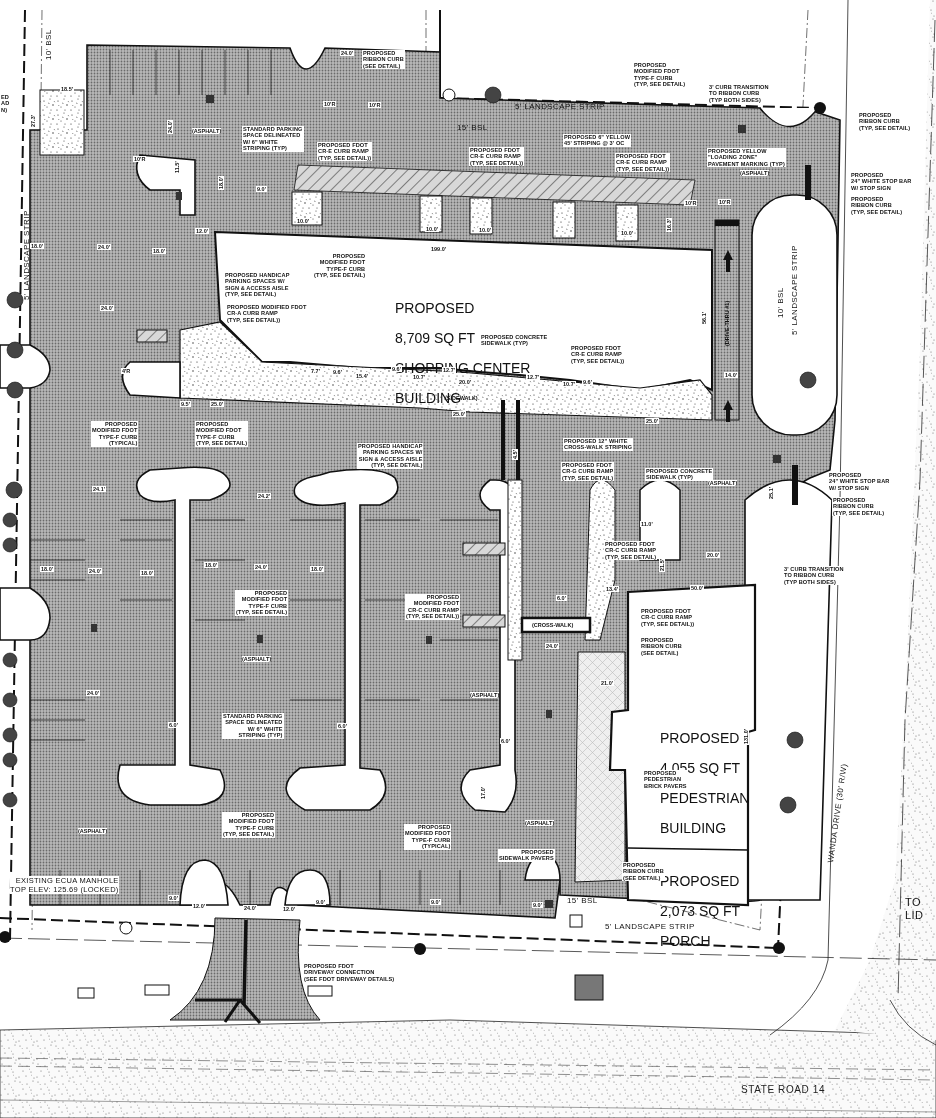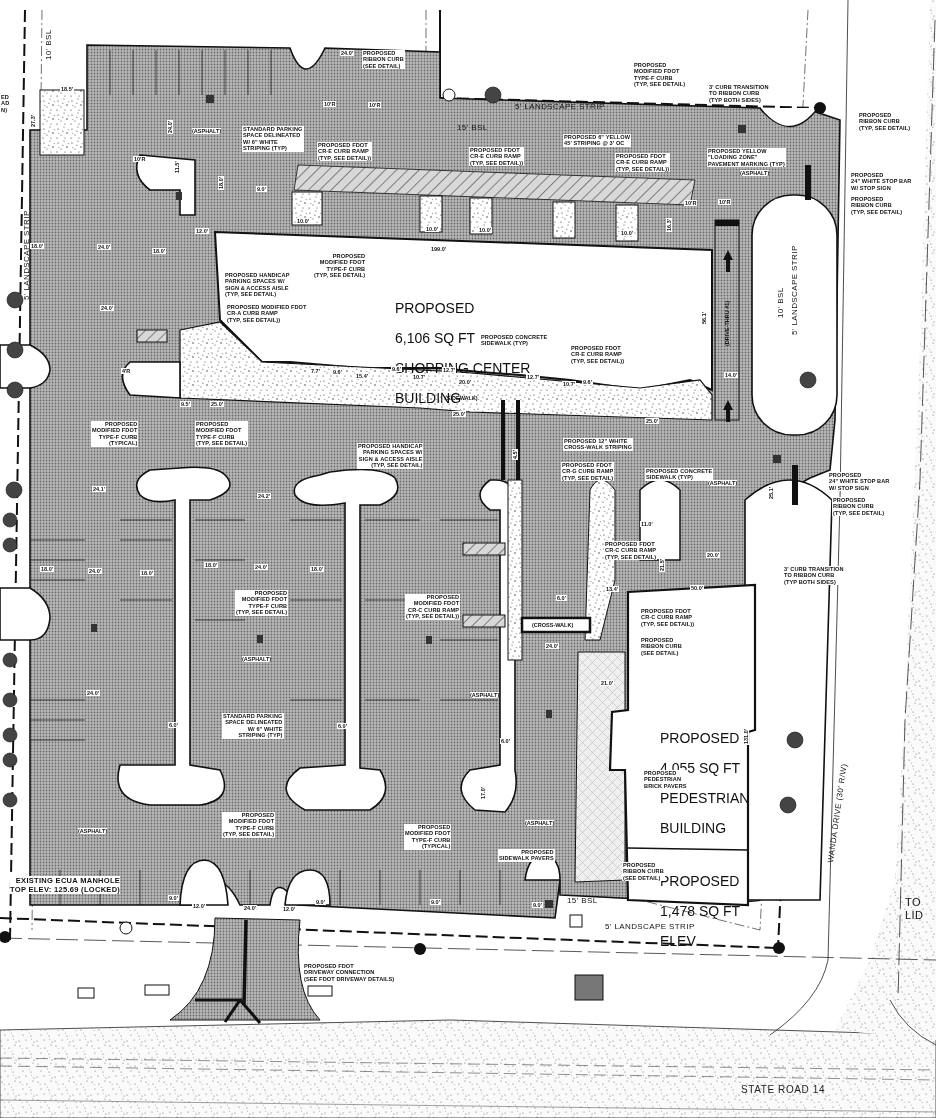--- a/index.html
+++ b/index.html
@@ -242,34 +242,34 @@
   <rect x="570" y="915" width="12" height="12" fill="none" stroke="#111"></rect>
   <rect x="145" y="985" width="24" height="10" fill="none" stroke="#111"></rect>
   <rect x="308" y="986" width="24" height="10" fill="none" stroke="#111"></rect>
   <rect x="78" y="988" width="16" height="10" fill="none" stroke="#111"></rect>
   <circle cx="126" cy="928" r="6" fill="#fff" stroke="#111"></circle>
   <circle cx="449" cy="95" r="6" fill="#fff" stroke="#111"></circle>
 </svg>
 
 <div class="big" style="left:395px;top:283px;">
   <div>PROPOSED</div>
-  <div>6,106 SQ FT</div>
+  <div>8,709 SQ FT</div>
   <div>SHOPPING CENTER</div>
   <div>BUILDING</div>
 </div>
 <div class="big" style="left:660px;top:713px;">
   <div>PROPOSED</div>
   <div>4,055 SQ FT</div>
   <div>PEDESTRIAN</div>
   <div>BUILDING</div>
 </div>
 <div class="big" style="left:660px;top:856px;">
   <div>PROPOSED</div>
-  <div>1,478 SQ FT</div>
-  <div>ELEV</div>
+  <div>2,073 SQ FT</div>
+  <div>PORCH</div>
 </div>
 
 <div class="road" style="left:738px;top:1062px;">
   <div>STATE ROAD 14</div>
   <div>NINE MILE ROAD</div>
   
 </div>
 <div class="strip vtext" style="left:826px;top:862px;font-size:8px;transform:rotate(-82deg);">WANDA DRIVE (30' R/W)</div>
 
 <div class="strip vtext" style="left:44px;top:60px;">10' BSL</div>
@@ -410,21 +410,21 @@
 (SEE DETAIL)</div>
 <div class="lbl" style="left:303px;top:963px;">PROPOSED FDOT
 DRIVEWAY CONNECTION
 (SEE FDOT DRIVEWAY DETAILS)</div>
 <div class="small vtext" style="left:724px;top:346px;font-size:5.5px;">(DRIVE-THRU #1)</div>
 <div class="lbl nobg" style="left:0px;top:94px;">ED
 AD
 N)</div>
 <div class="strip" style="left:905px;top:896px;font-size:11px;line-height:13px;white-space:pre;">TO
 LID</div>
-<div class="manhole" style="left:10px;top:876px;font-weight:bold;">EXISTING ECUA MANHOLE
+<div class="manhole" style="left:10px;top:876px;">EXISTING ECUA MANHOLE
 TOP ELEV: 125.69 (LOCKED)</div>
 
 <div class="dim" style="left:60px;top:86px;">18.5'</div>
 <div class="dim v" style="left:30px;top:128px;">27.3'</div>
 <div class="dim" style="left:340px;top:50px;">24.0'</div>
 <div class="dim v" style="left:167px;top:134px;">24.0'</div>
 <div class="dim v" style="left:174px;top:174px;">11.5'</div>
 <div class="dim" style="left:256px;top:186px;">9.0'</div>
 <div class="dim v" style="left:218px;top:190px;">18.0'</div>
 <div class="dim" style="left:195px;top:228px;">12.0'</div>

